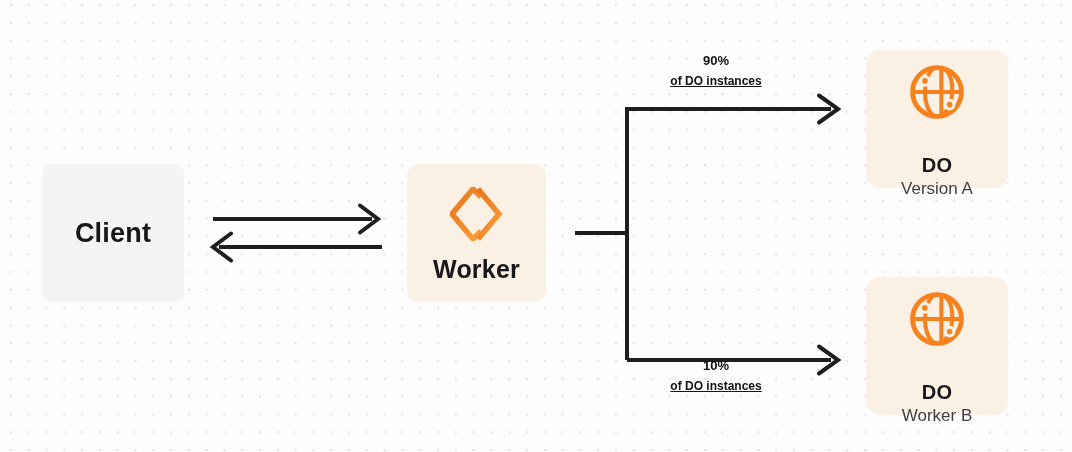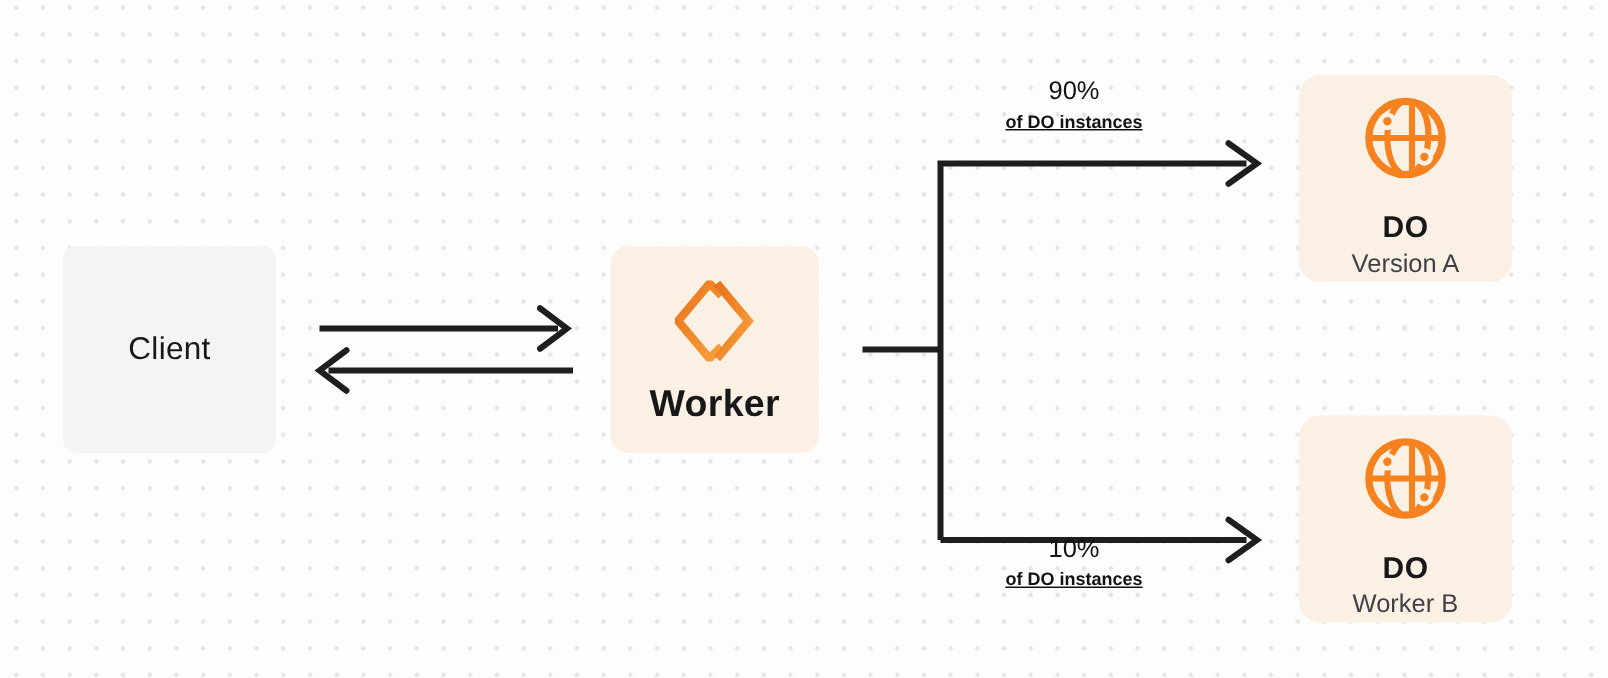--- a/index.html
+++ b/index.html
@@ -28,47 +28,47 @@
   }
   svg.connectors{position:absolute;left:0;top:0;width:1072px;height:452px;}
   .conn{stroke:var(--connector);stroke-width:4;fill:none;}
   .conn-head{stroke:var(--connector);stroke-width:4;fill:none;stroke-linejoin:miter;stroke-linecap:round;}
 
   .node{position:absolute;display:flex;flex-direction:column;align-items:center;justify-content:center;}
   .client-node{
     left:42px;top:164px;width:142px;height:138px;
     background:var(--gray-box);border-radius:9px;
   }
-  .client-label{font-size:21px;font-weight:400;color:var(--text-primary);letter-spacing:.2px;}
+  .client-label{font-size:27px;font-weight:700;color:var(--text-primary);letter-spacing:.2px;}
 
   .worker-node{
     left:407px;top:164px;width:139px;height:138px;
     background:var(--cream-box);border-radius:12px;
     justify-content:flex-start;padding-top:22px;
   }
   .worker-node .icon-wrap{height:56px;display:flex;align-items:center;}
   .worker-label{margin-top:13px;font-size:25px;font-weight:700;color:var(--text-primary);letter-spacing:.2px;}
   .wk-stroke{fill:none;stroke:url(#workerGrad);stroke-width:5.5;stroke-linejoin:miter;}
   .grad-a{stop-color:var(--orange-grad-start);}
   .grad-b{stop-color:var(--orange-grad-end);}
 
   .do-node{
     left:866px;width:142px;height:138px;
     background:var(--cream-box);border-radius:14px;
     justify-content:flex-start;padding-top:13px;
   }
   .do-a{top:50px;}
   .do-b{top:277px;}
-  .do-title{margin-top:15px;font-size:20px;font-weight:700;color:var(--text-primary);letter-spacing:.3px;}
+  .do-title{margin-top:29px;font-size:20px;font-weight:700;color:var(--text-primary);letter-spacing:.3px;}
   .do-subtitle{margin-top:2px;font-size:17px;font-weight:400;color:var(--text-secondary);}
   .globe-stroke{fill:none;stroke:var(--brand-orange);}
   .globe-dot{fill:var(--brand-orange);stroke:var(--cream-box);stroke-width:3.2;}
 
   .split-label{position:absolute;width:220px;text-align:center;color:#121212;}
-  .split-label .percent{font-size:17px;font-weight:400;line-height:20px;}
+  .split-label .percent{font-size:13px;font-weight:700;line-height:20px;}
   .split-label .caption{font-size:12px;font-weight:700;line-height:21px;text-decoration:underline;}
   .split-top{left:606px;top:51px;}
   .split-bottom{left:606px;top:356px;}
 </style>
 </head>
 <body>
 
 <div class="stage">
 
   <svg class="connectors" viewBox="0 0 1072 452" aria-hidden="true">

